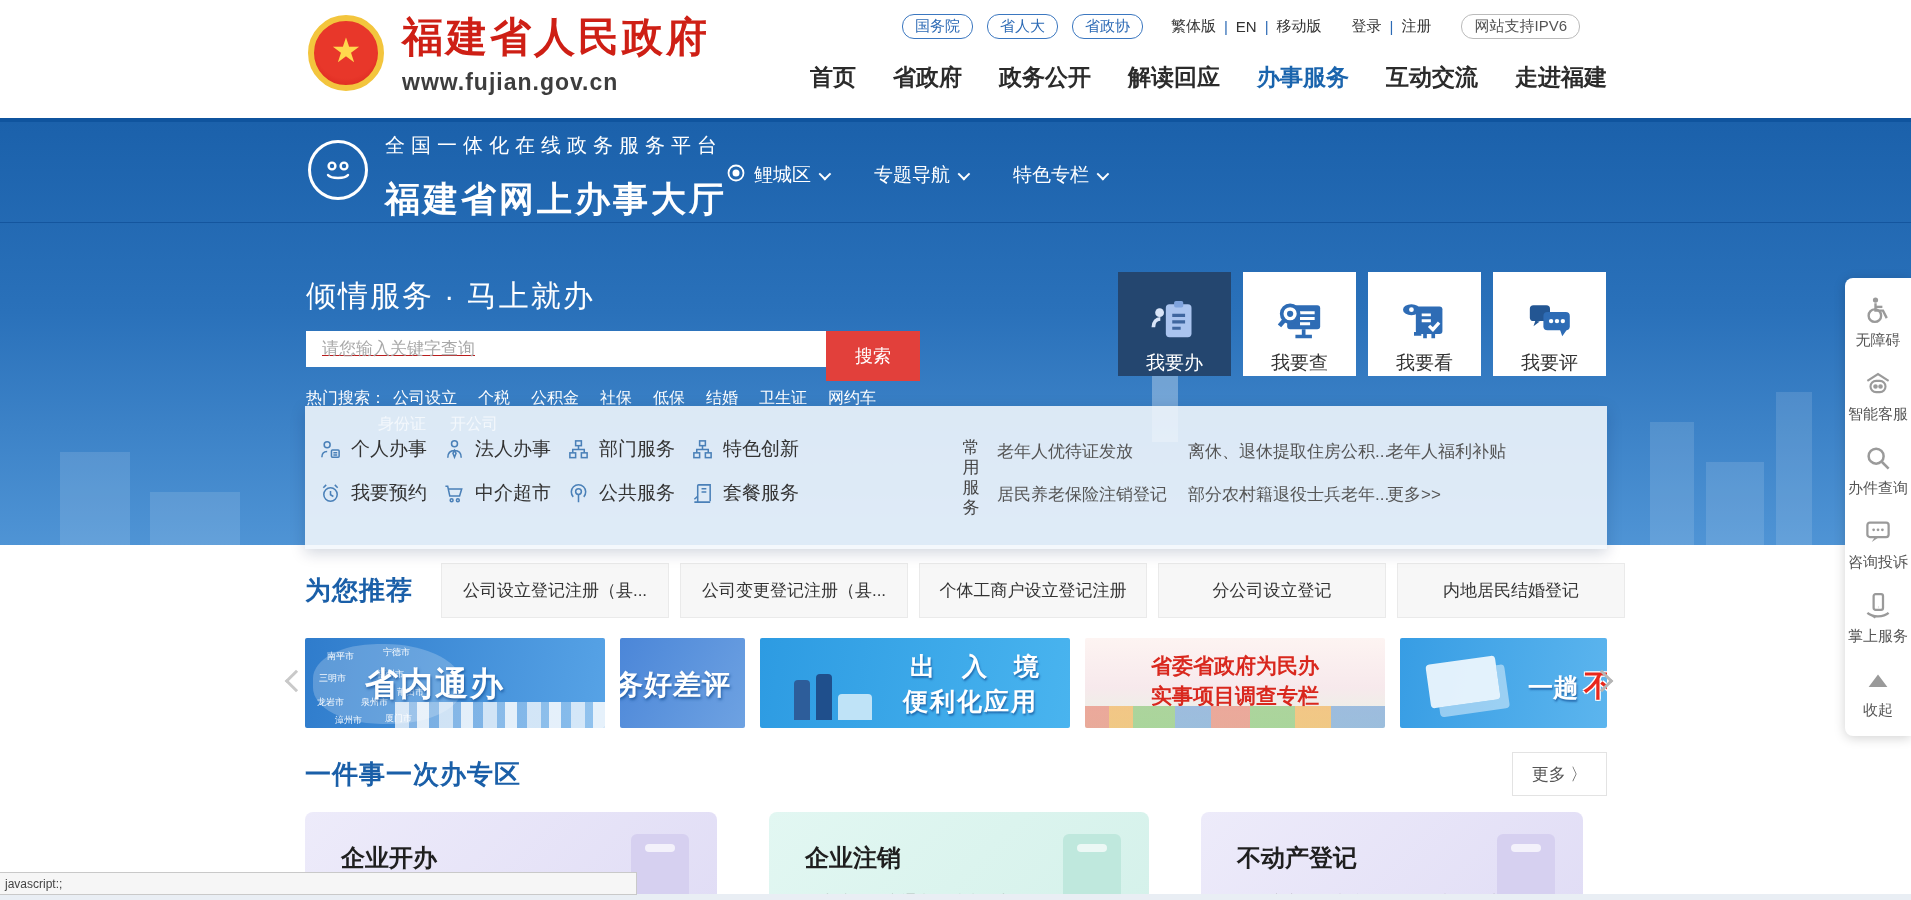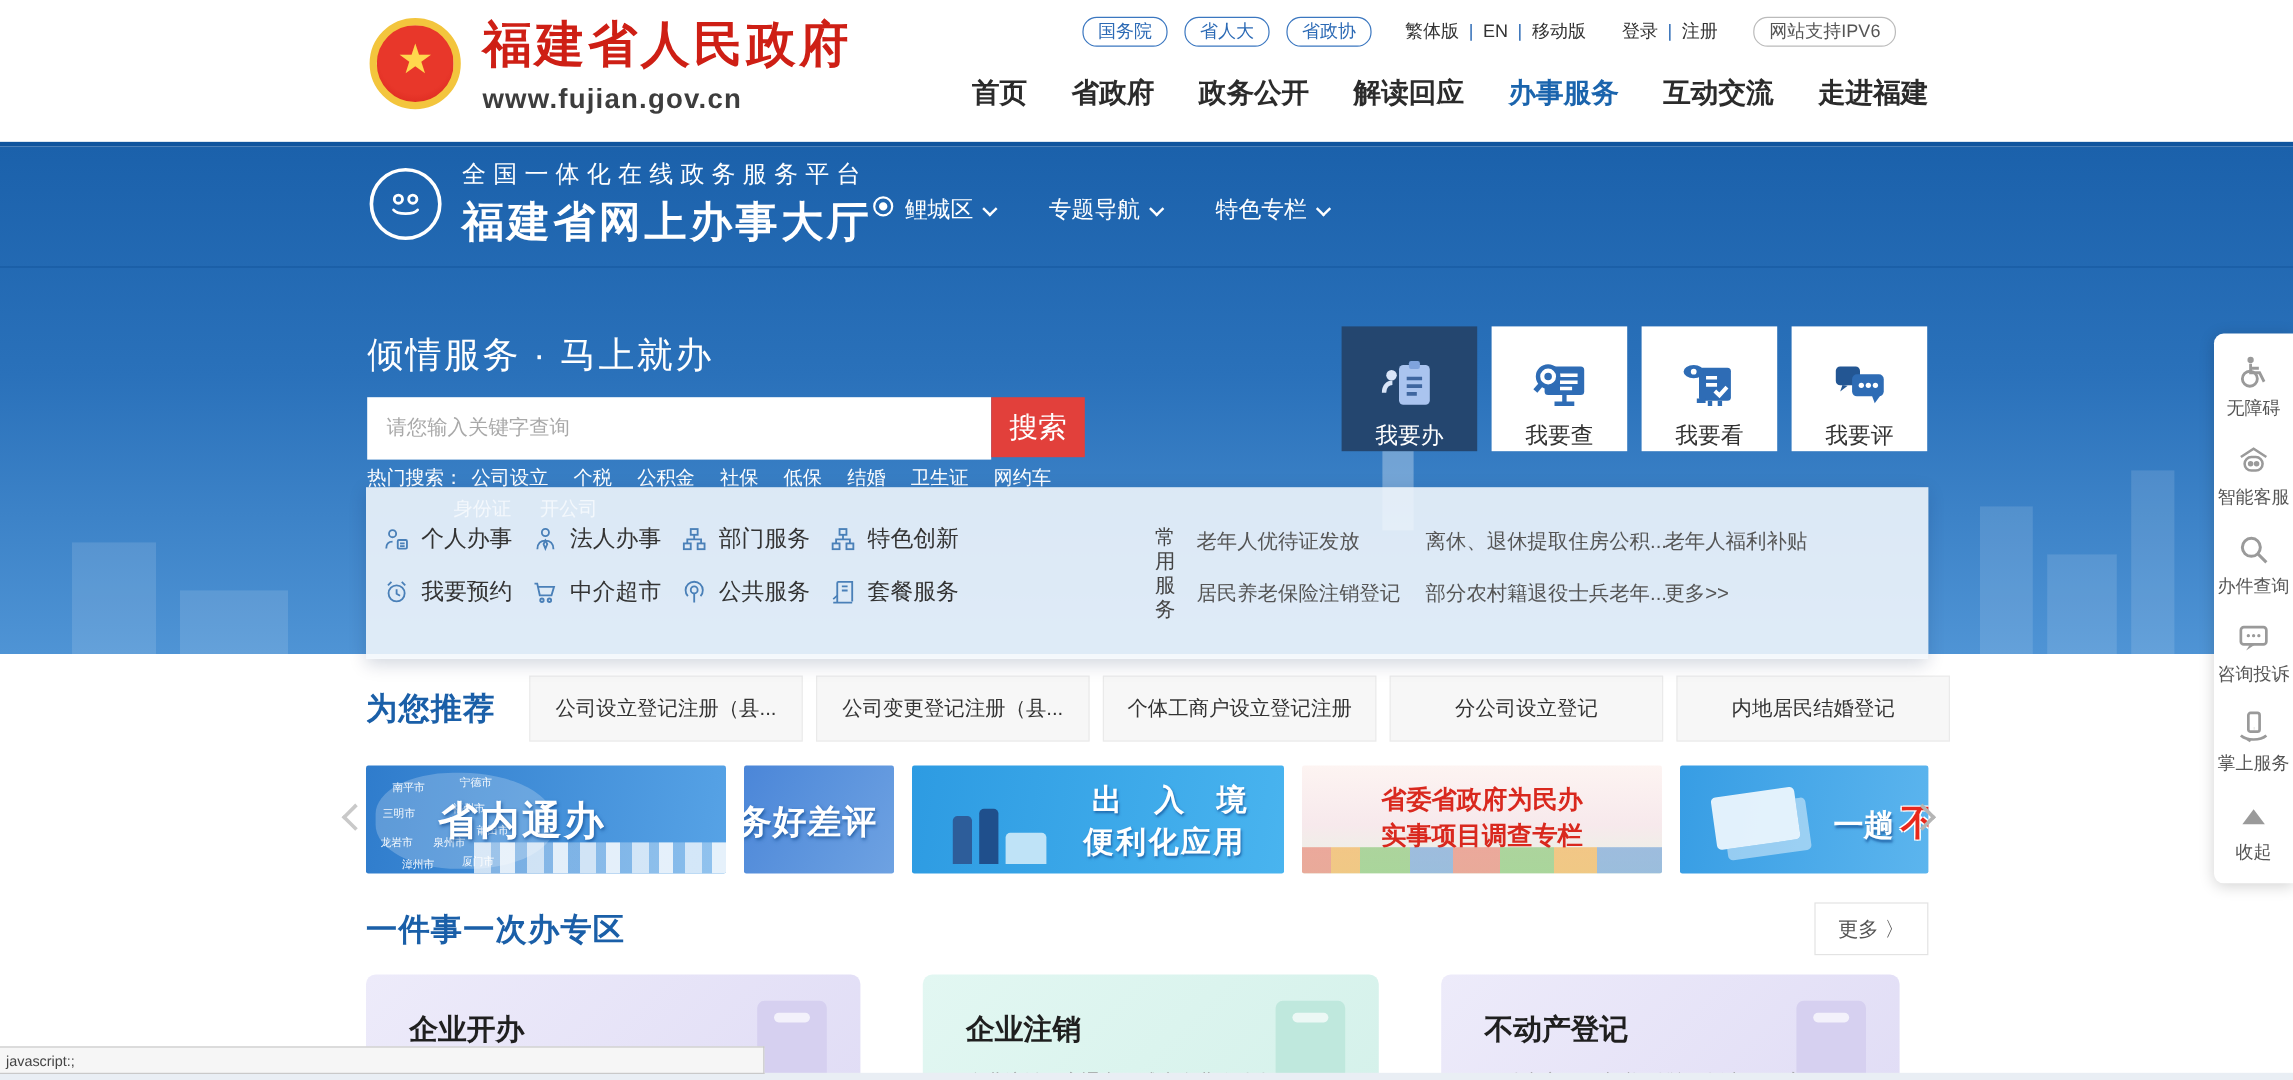--- a/index.html
+++ b/index.html
@@ -25,34 +25,34 @@
   .main-nav .nav-item { font-size:23px; font-weight:bold; color:#2b2b2b; cursor:pointer; white-space:nowrap; }
   .main-nav .nav-item.active { color:#1a64ad; }
 
   
   #hero { position:absolute; left:0; top:118px; width:1911px; height:427px; background:linear-gradient(180deg,#1b61ab 0%, #2a71ba 45%, #4f94d5 100%); border-top:4px solid #0f549e; z-index:1; }
   .banner-row { position:absolute; left:0; top:0; width:1911px; height:101px; border-bottom:1px solid rgba(10,70,140,.55); }
   .plat-logo { position:absolute; left:308px; top:18px; width:60px; height:60px; border-radius:50%; border:3px solid #fff; display:flex; align-items:center; justify-content:center; }
   .plat-logo svg { width:40px; height:40px; }
   .plat-text { position:absolute; left:385px; top:10px; color:#fff; }
   .plat-line1 { font-size:20px; letter-spacing:6px; }
-  .plat-line2 { font-size:35px; font-weight:bold; letter-spacing:3px; margin-top:3px; }
+  .plat-line2 { font-size:35px; font-weight:bold; letter-spacing:3px; margin-top:17px; }
   .banner-menus { position:absolute; left:726px; top:40px; display:flex; align-items:flex-end; gap:46px; color:#fff; font-size:19px; }
   .bm-item { display:flex; align-items:center; gap:8px; cursor:pointer; white-space:nowrap; }
   .chev { width:9px; height:9px; border-right:2px solid #fff; border-bottom:2px solid #fff; transform:rotate(45deg) translateY(-2px); display:inline-block; }
   .pin svg { width:20px; height:20px; }
 
   .bldg { position:absolute; background:rgba(255,255,255,.12); }
   .bldg.lite { background:rgba(255,255,255,.3); }
 
   .slogan { position:absolute; left:306px; top:154px; color:#fff; font-size:30px; letter-spacing:2px; }
   .search-row { position:absolute; left:306px; top:209px; display:flex; }
-  .search-input { width:520px; height:52px; border:none; outline:none; padding:0 16px; font-size:17px; color:#b91c1c; background:#fff; }
+  .search-input { width:520px; height:36px; border:none; outline:none; padding:0 16px; font-size:17px; color:#b91c1c; background:#fff;text-decoration:underline; }
   .search-input::placeholder { color:#a9a9a9; }
-  .search-btn { width:78px; height:50px; background:#e2403b; color:#fff; font-size:24px; border:none; cursor:pointer; }
+  .search-btn { width:94px; height:50px; background:#e2403b; color:#fff; font-size:18px; border:none; cursor:pointer; }
   .hot-row1 { position:absolute; left:306px; top:266px; color:#fff; font-size:16px; display:flex; gap:21px; white-space:nowrap; z-index:3; }
   .hot-row2 { position:absolute; left:378px; top:292px; color:rgba(255,255,255,.95); font-size:16px; display:flex; gap:24px; z-index:4; }
 
   .tiles { position:absolute; left:1118px; top:150px; display:flex; gap:12px; z-index:6; }
   .tile { width:113px; height:104px; background:#fff; display:flex; flex-direction:column; align-items:center; justify-content:flex-end; padding-bottom:0; cursor:pointer; }
   .tile .t-label { font-size:19px; color:#333; margin-top:8px; }
   .tile.active { background:#24466f; }
   .tile.active .t-label { color:#fff; }
   .tile svg { width:48px; height:44px; }
 

